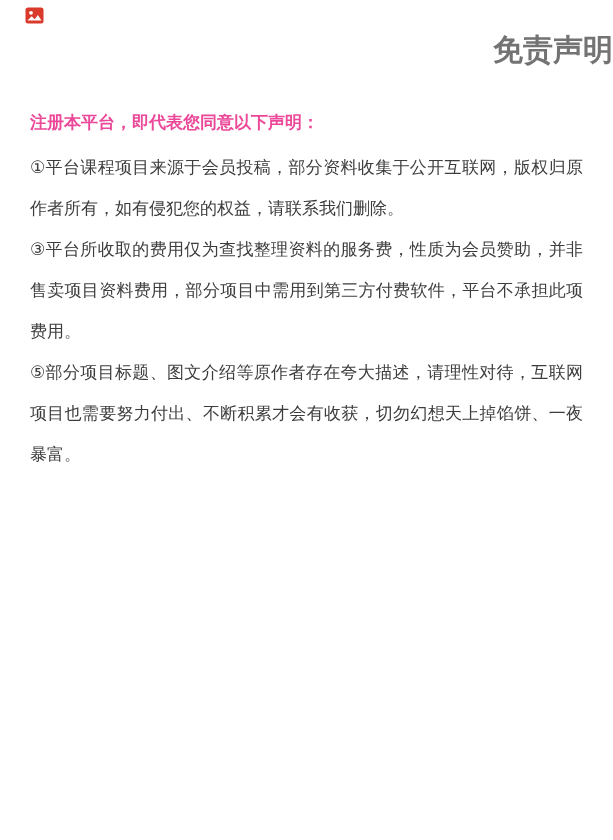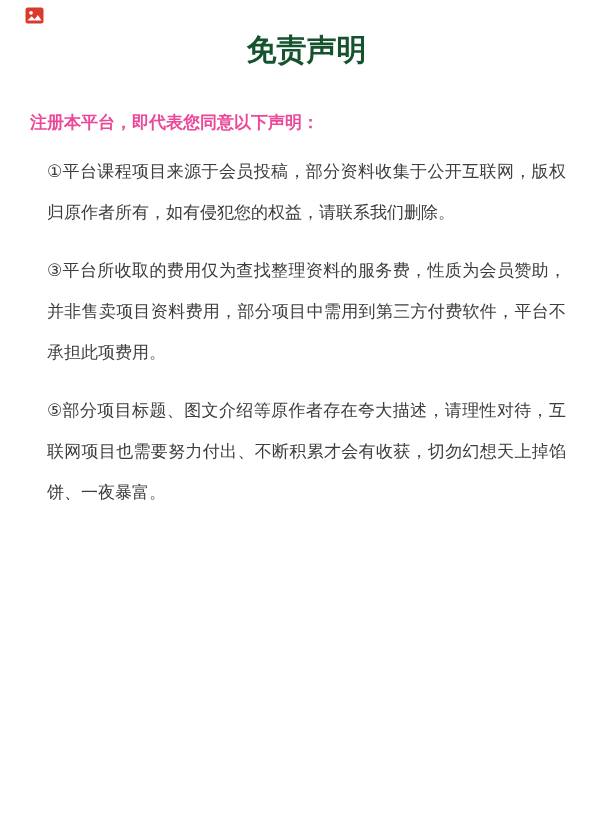--- a/index.html
+++ b/index.html
@@ -19,41 +19,41 @@
     position: absolute;
     left: 25px;
     top: 7px;
     width: 19px;
     height: 17px;
     display: inline-block;
   }
   .title {
     margin: 0;
     padding-top: 32px;
-    text-align: center;
+    text-align: right;
     font-size: 30px;
     line-height: 36px;
     font-weight: 700;
-    color: #14532d;
+    color: #737373;
   }
   .content {
     padding: 0 30px;
   }
   .intro {
     margin: 44px 0 0 0;
     font-size: 17px;
     line-height: 22px;
     font-weight: 700;
     color: #ec4899;
   }
   .clauses {
     margin-top: 13px;
   }
   .clause {
-    margin: 17px;
+    margin: 0;
     font-size: 17px;
     line-height: 41px;
     color: #3D3D3D;
     text-align: justify;
     word-break: break-all;
   }
 </style>
 </head>
 <body>
 

